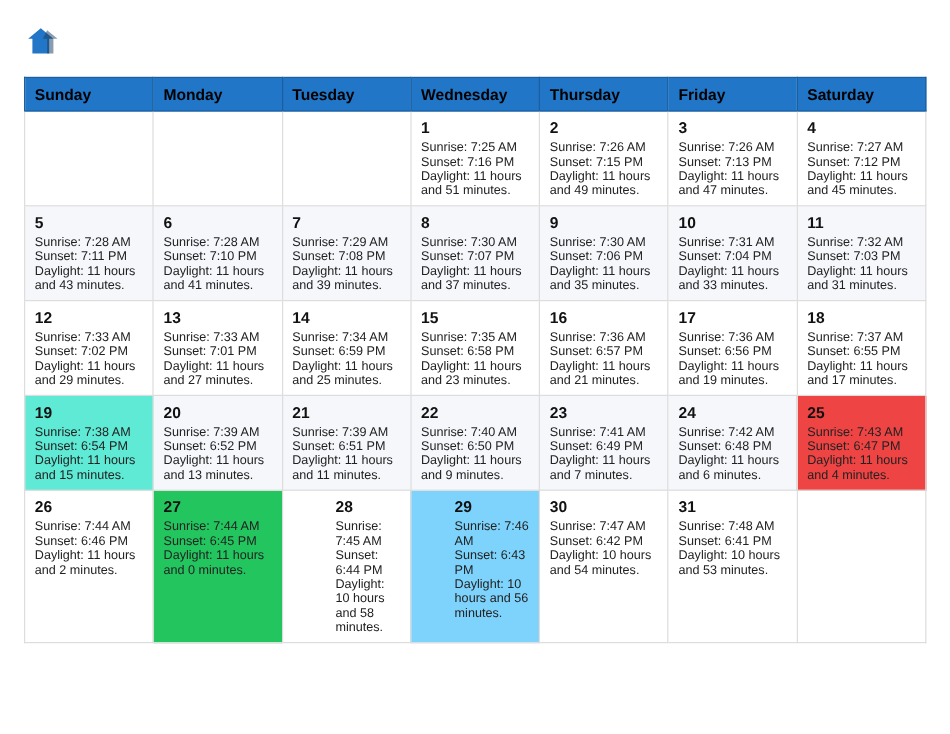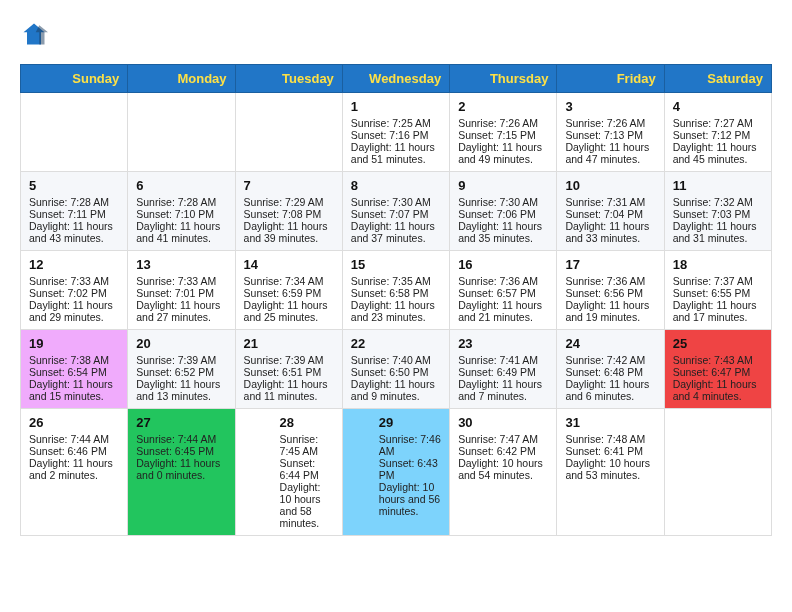--- a/index.html
+++ b/index.html
@@ -46,25 +46,25 @@
       font-size: 15px;
       color: #333;
     }
     .calendar-table {
       width: 100%;
       border-collapse: collapse;
       border: 1px solid #ccc;
     }
     .calendar-table th {
       background-color: #2176c7;
-      color: #fde047;
+      color: #000000;
       font-size: 13px;
       font-weight: bold;
       padding: 6px 8px;
-      text-align: right;
+      text-align: left;
       border: 1px solid #1a5fa0;
     }
     .calendar-table td {
       vertical-align: top;
       padding: 6px 8px;
       border: 1px solid #ddd;
       font-size: 10.5px;
       color: #222;
       background: #fff;
       min-height: 80px;
@@ -228,21 +228,21 @@
           <div>Daylight: 11 hours and 19 minutes.</div>
         </td>
         <td style="background: rgb(255, 255, 255);">
           <span class="day-number">18</span>
           <div>Sunrise: 7:37 AM</div>
           <div>Sunset: 6:55 PM</div>
           <div>Daylight: 11 hours and 17 minutes.</div>
         </td>
       </tr>
       <tr>
-        <td style="background: #f0abfc; margin-left: 17px;">
+        <td style="background: #5eead4; margin-left: 17px;">
           <span class="day-number">19</span>
           <div>Sunrise: 7:38 AM</div>
           <div>Sunset: 6:54 PM</div>
           <div>Daylight: 11 hours and 15 minutes.</div>
         </td>
         <td style="background: rgb(245, 247, 250);">
           <span class="day-number">20</span>
           <div>Sunrise: 7:39 AM</div>
           <div>Sunset: 6:52 PM</div>
           <div>Daylight: 11 hours and 13 minutes.</div>

